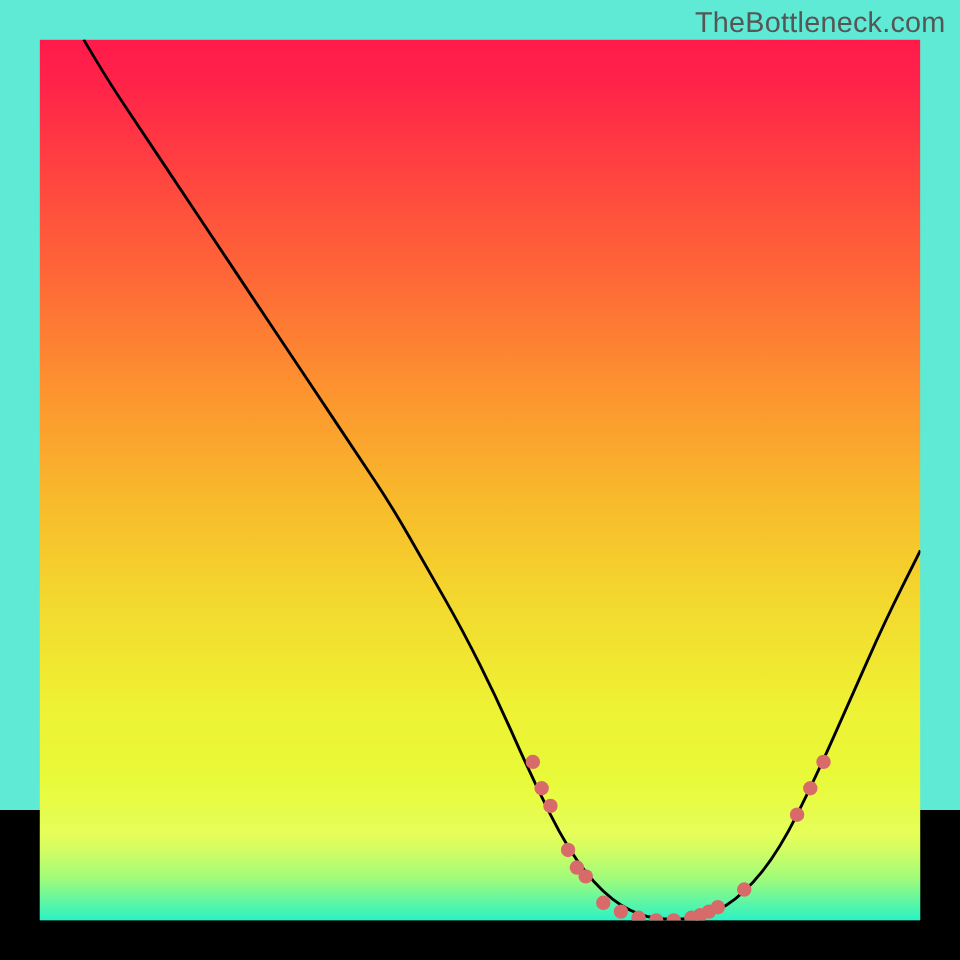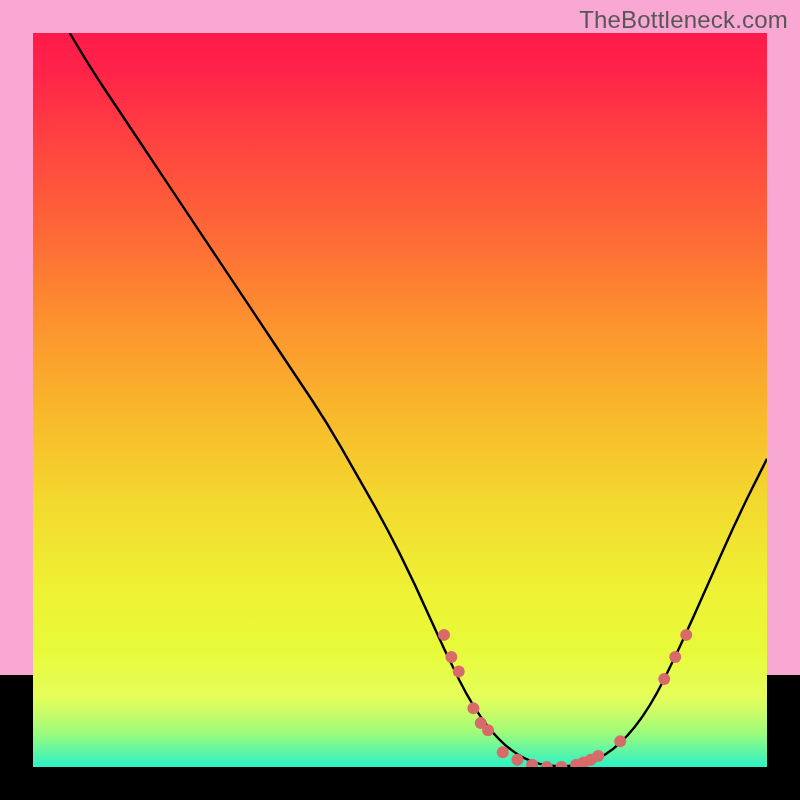--- a/index.html
+++ b/index.html
@@ -1,17 +1,17 @@
 <!DOCTYPE html>
 <html><head>
 <meta charset="utf-8">
 <style>
   * { margin: 0; padding: 0; box-sizing: border-box; }
   html, body { width: 800px; height: 800px; background: #000; overflow: hidden; }
-  .frame { position: relative; width: 800px; height: 675px; background: #f9a8d4; }
+  .frame { position: relative; width: 800px; height: 675px; background: #5eead4; }
   .watermark {
     position: absolute;
     top: 6px; right: 12px;
     font-family: Arial, Helvetica, sans-serif;
     font-size: 24px;
     color: #565656;
     letter-spacing: 0.2px;
     z-index: 10;
   }
   .plot {

